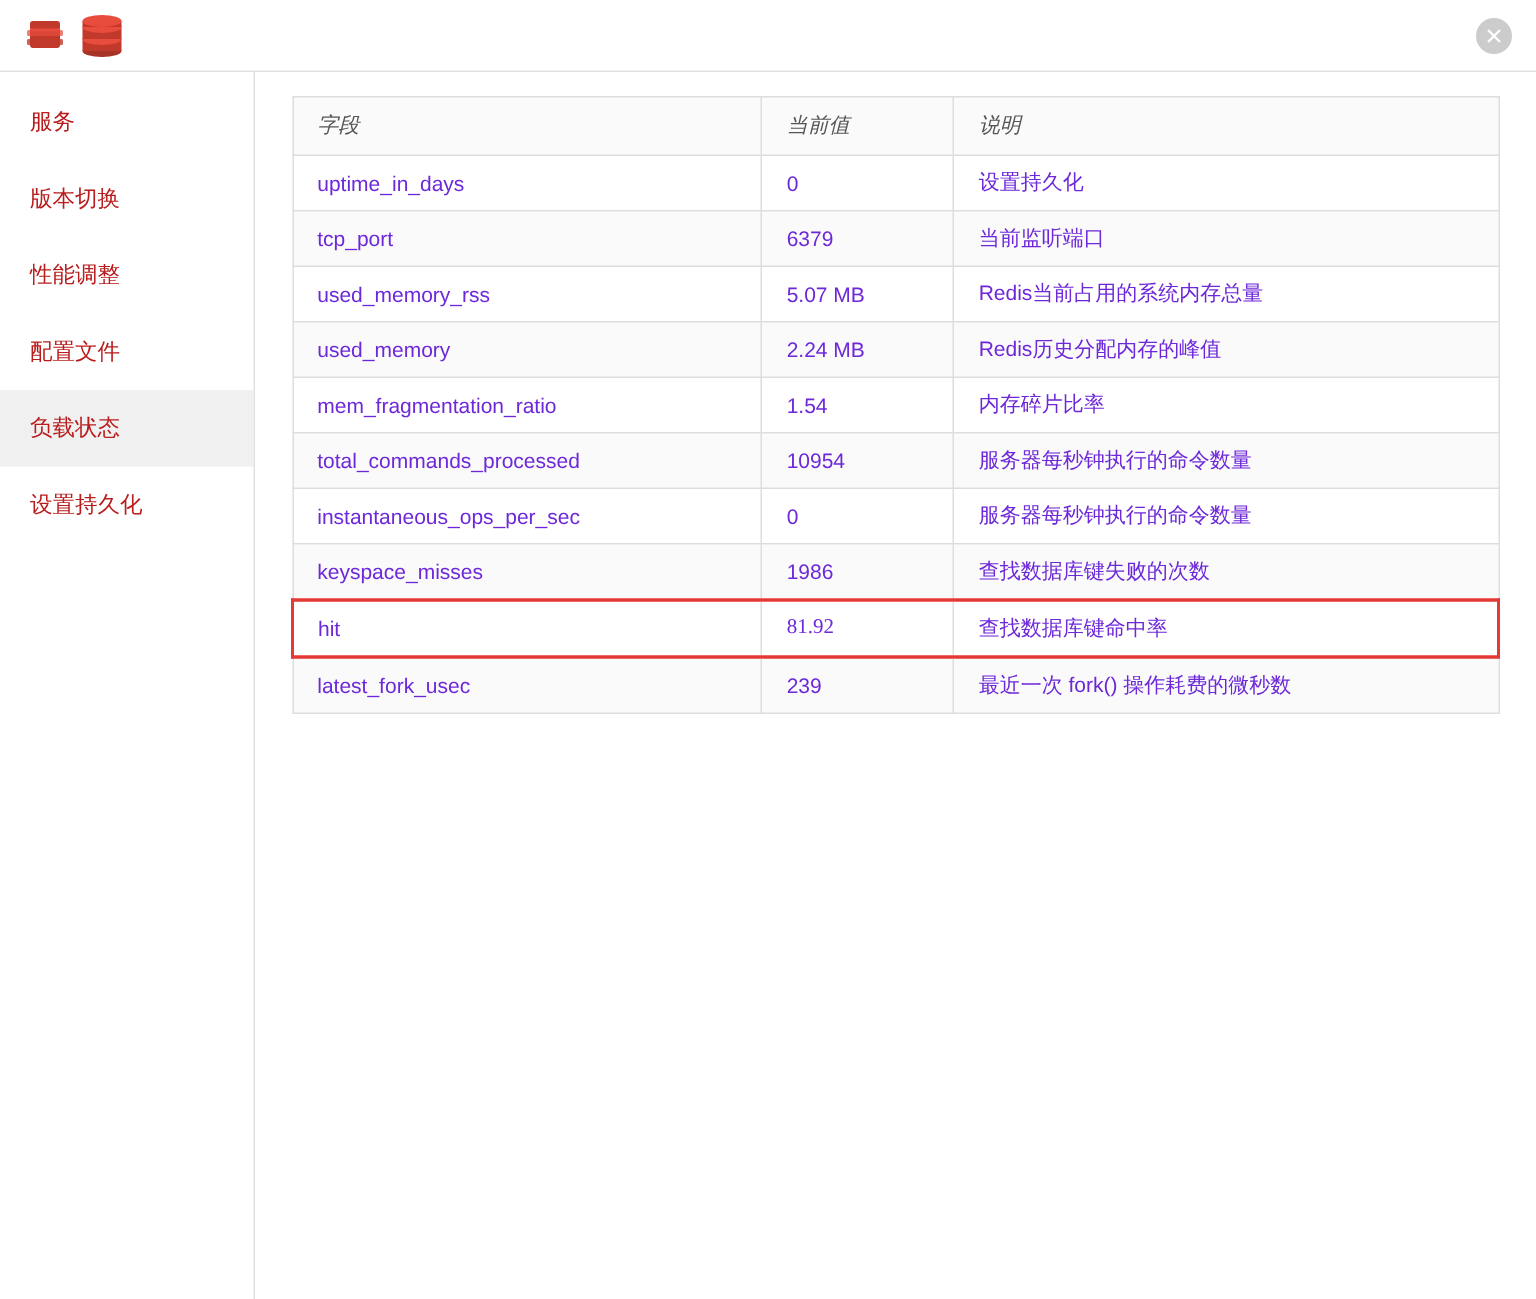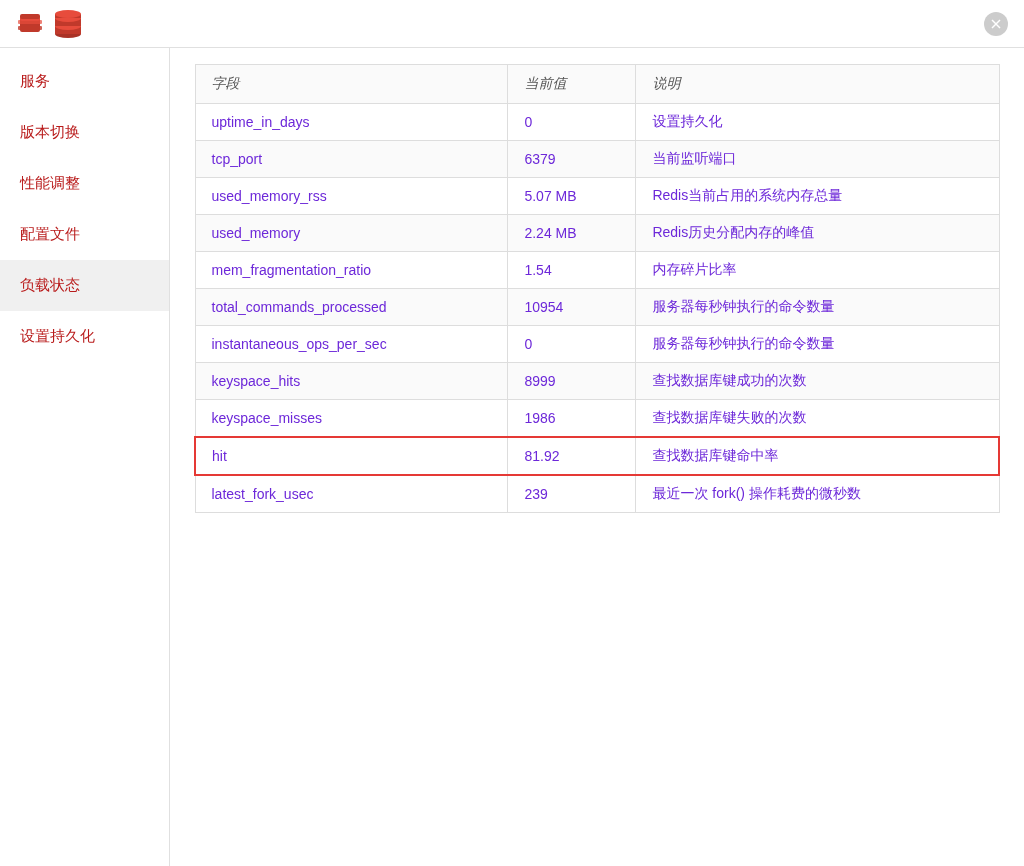--- a/index.html
+++ b/index.html
@@ -121,20 +121,21 @@
     tr.highlighted td:last-child {
       border-right: 2px solid #e53935;
     }
     tr.highlighted td {
       border-top: 2px solid #e53935;
       border-bottom: 2px solid #e53935;
     }
     tr.highlighted td:not(:first-child):not(:last-child) {
       border-top: 2px solid #ef4444;
       border-bottom: 2px solid #e53935;
+      font-family: Liberation Serif, serif;
     }
   </style>
 </head>
 <body>
 
 <div class="app-container">
 
   <div class="header">
     <div class="header-logo">
       <svg class="logo-icon" viewBox="0 0 28 28" xmlns="http://www.w3.org/2000/svg">
@@ -217,25 +218,20 @@
               <td>total_commands_processed</td>
               <td>10954</td>
               <td>服务器每秒钟执行的命令数量</td>
             </tr>
             <tr>
               <td>instantaneous_ops_per_sec</td>
               <td>0</td>
               <td>服务器每秒钟执行的命令数量</td>
             </tr>
             <tr>
-              <td>keyspace_hits</td>
-              <td>8999</td>
-              <td>查找数据库键成功的次数</td>
-            </tr>
-            <tr>
               <td>keyspace_misses</td>
               <td>1986</td>
               <td>查找数据库键失败的次数</td>
             </tr>
             <tr class="highlighted">
               <td>hit</td>
               <td>81.92</td>
               <td>查找数据库键命中率</td>
             </tr>
             <tr>

